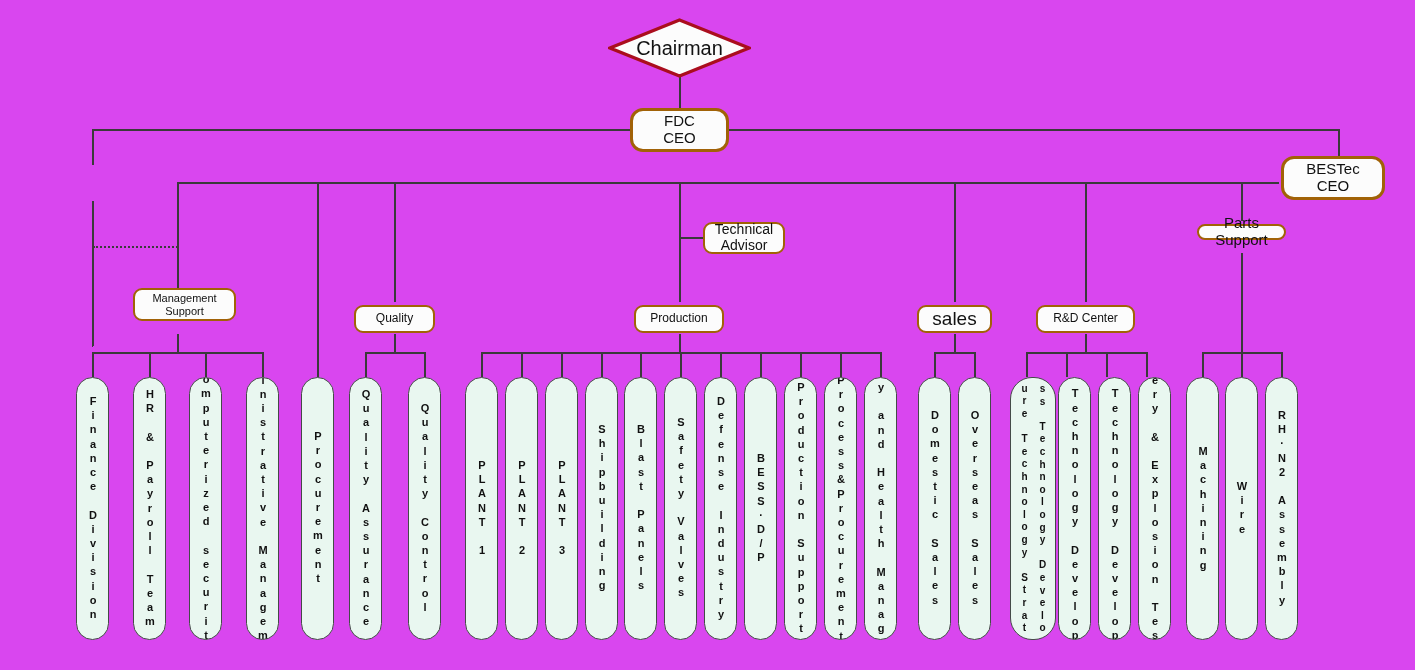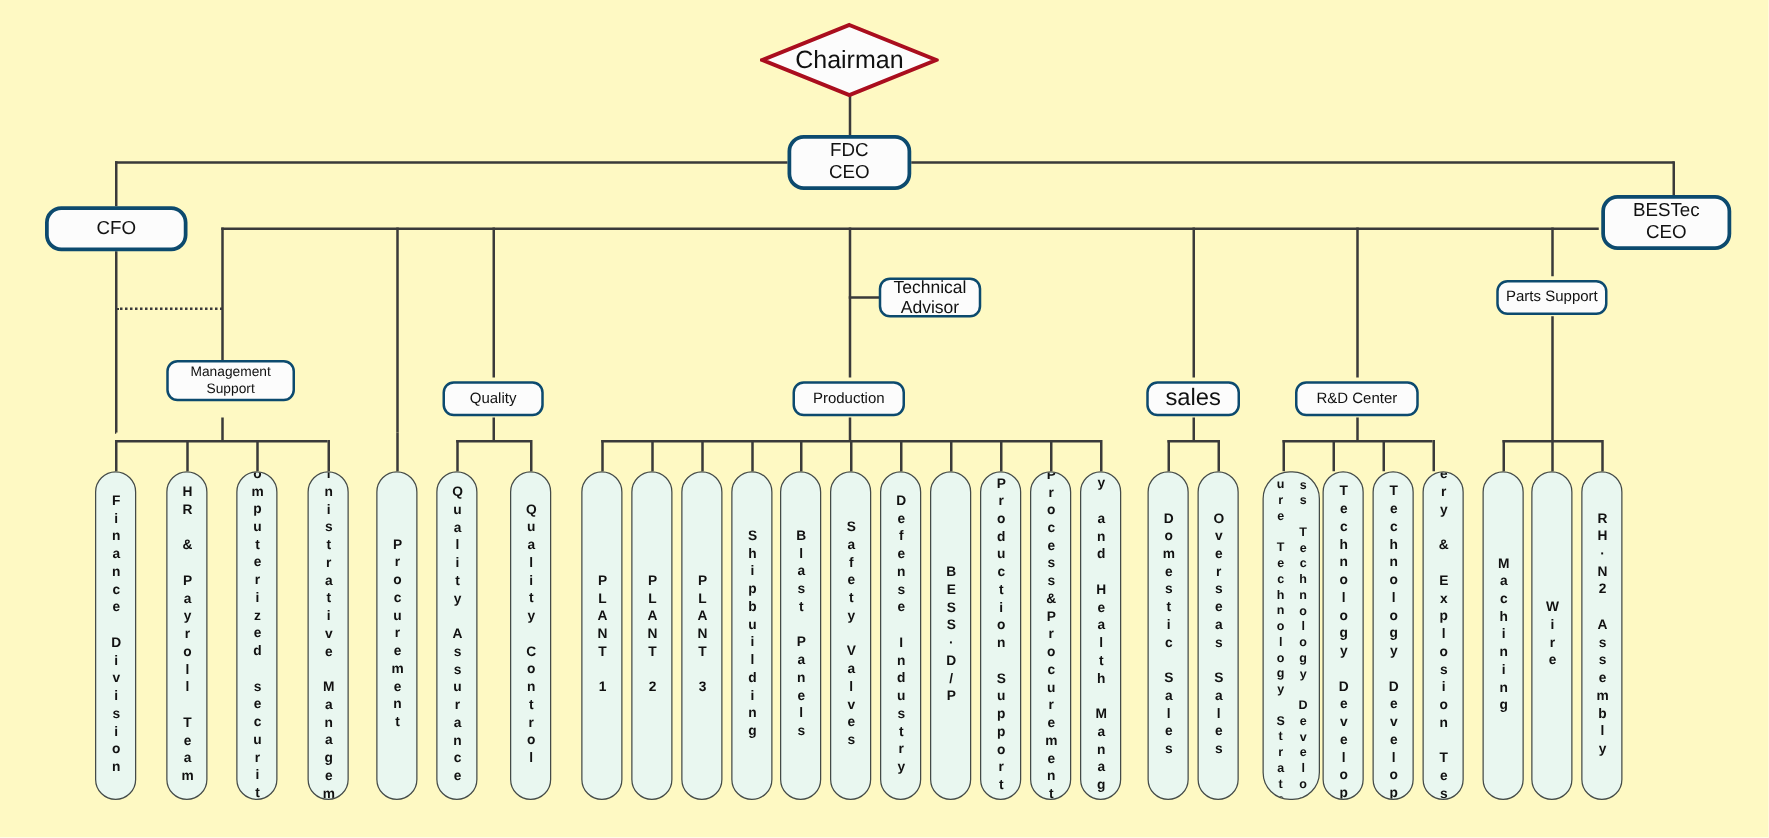--- a/index.html
+++ b/index.html
@@ -8,21 +8,21 @@
     padding: 0;
     background: #ffffff;
   }
   body {
     font-family: "Liberation Sans", sans-serif;
   }
   #chart-root {
     position: relative;
     width: 1415px;
     height: 670px;
-    background: #fef9c3;
+    background: #d946ef;
     overflow: hidden;
   }
 
   
   .conn {
     position: absolute;
     background: #3a3a3a;
   }
   .conn.h { height: 1.6px; }
   .conn.v { width: 1.6px; }
@@ -30,21 +30,21 @@
     background: none;
     border-top: 2px dotted #3a3a3a;
     height: 0;
   }
 
   
   .node {
     position: absolute;
     box-sizing: border-box;
     background: #fcfcfc;
-    border: 3px solid #0c4a6e;
+    border: 3px solid #a16207;
     border-radius: 13px;
     display: flex;
     align-items: center;
     justify-content: center;
     text-align: center;
     color: #111111;
     line-height: 1.12;
     z-index: 5;
   }
   .node .lbl { display: block; white-space: pre-line; }
@@ -183,30 +183,27 @@
   <div class="node" style="left:630px; top:108px; width:99px; height:44px; font-size:15px;">
     <span class="lbl">FDC
 CEO</span>
   </div>
 
   <div class="node" style="left:1281px; top:156px; width:104px; height:44px; font-size:15px;">
     <span class="lbl">BESTec
 CEO</span>
   </div>
 
-  <div class="node" style="left:36px; top:165px; width:114px; height:36px; font-size:15px;">
-    <span class="lbl">CFO</span>
-  </div>
 
   <div class="node" style="left:703px; top:222px; width:82px; height:32px; font-size:14px; border-width:2px; border-radius:9px;">
     <span class="lbl">Technical
 Advisor</span>
   </div>
 
-  <div class="node" style="left:1197px; top:224px; width:89px; height:28px; font-size:12px; border-width:2px; border-radius:9px;">
+  <div class="node" style="left:1197px; top:224px; width:89px; height:16px; font-size:15px; border-width:2px; border-radius:9px;">
     <span class="lbl">Parts Support</span>
   </div>
 
   <div class="node" style="left:133px; top:288px; width:103px; height:33px; font-size:11px; border-width:2px; border-radius:9px;">
     <span class="lbl">Management
 Support</span>
   </div>
 
   <div class="node" style="left:354px; top:305px; width:81px; height:28px; font-size:12px; border-width:2px; border-radius:9px;">
     <span class="lbl">Quality</span>

